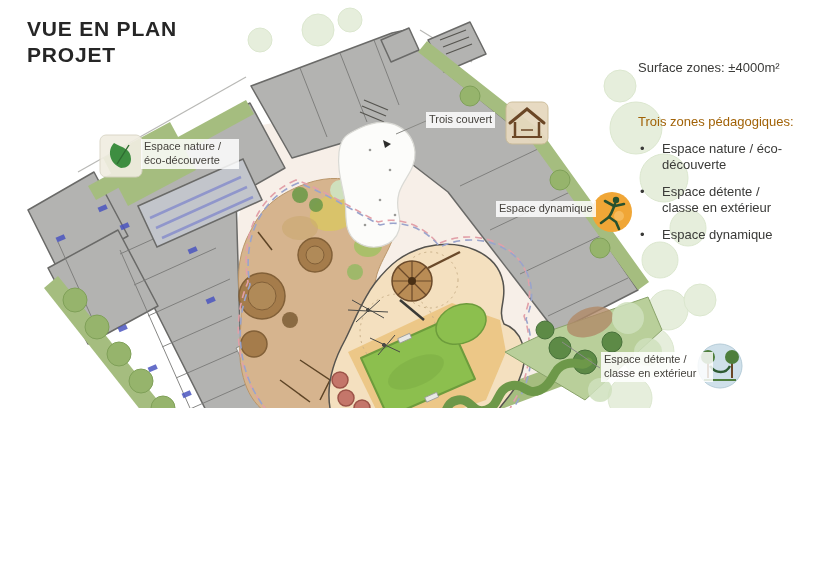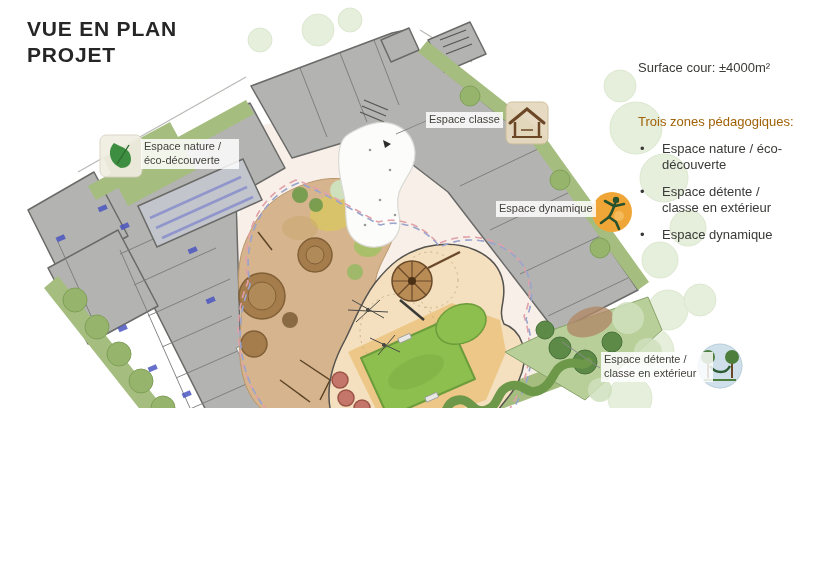--- a/index.html
+++ b/index.html
@@ -297,34 +297,34 @@
     <path d="M12,22 C18,30 28,30 32,22" stroke="#2e5c33" stroke-width="2.5" fill="none"></path>
     <line x1="6" y1="36" x2="38" y2="36" stroke="#4e7e3c" stroke-width="2"></line>
   </g>
 </svg>
 
 <div class="title">
   <div>VUE EN PLAN</div>
   <div>PROJET</div>
 </div>
 
-<div class="stat" style="left:638px;top:60px">Surface cour: ±4000m²</div>
+<div class="stat" style="left:638px;top:60px">Surface zones: ±4000m²</div>
 <div class="legend-head" style="left:638px;top:114px">Trois zones pédagogiques:</div>
 
 <div class="legend-item" style="left:640px;top:141px">
   <span class="dot">•</span>
   <span class="lbl">Espace nature / éco-découverte</span>
 </div>
 <div class="legend-item" style="left:640px;top:184px">
   <span class="dot">•</span>
   <span class="lbl">Espace détente / classe en extérieur</span>
 </div>
 <div class="legend-item" style="left:640px;top:227px">
   <span class="dot">•</span>
   <span class="lbl">Espace dynamique</span>
 </div>
 
 <div class="plan-label w96" style="left:141px;top:139px">Espace nature / éco-découverte</div>
-<div class="plan-label" style="left:426px;top:112px">Espace classe</div>
+<div class="plan-label" style="left:426px;top:112px">Trois couvert</div>
 <div class="plan-label" style="left:496px;top:201px">Espace dynamique</div>
 <div class="plan-label w112" style="left:601px;top:352px">Espace détente / classe en extérieur</div>
 
 </div>
 
 </body></html>

